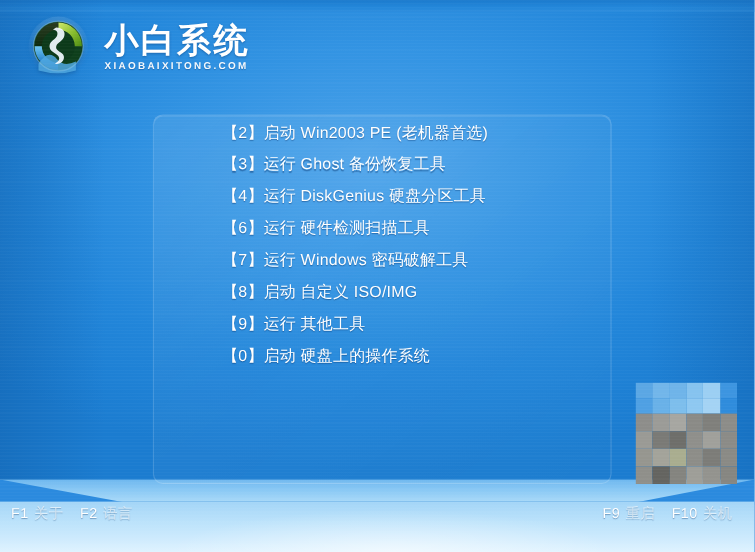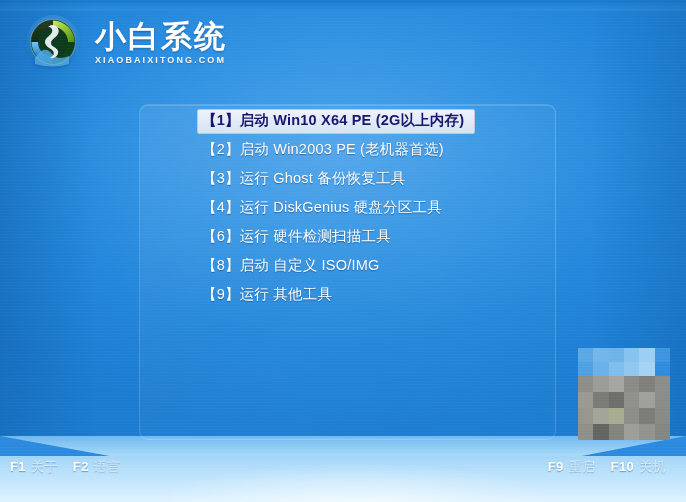--- a/index.html
+++ b/index.html
@@ -226,21 +226,21 @@
     bottom: 26px;
     display: flex;
     align-items: flex-end;
     gap: 7px;
     font-size: 13px;
     letter-spacing: .4px;
     white-space: nowrap;
   }
   .hk-key {
     color: #ffffff;
-    font-weight: 700;
+    font-weight: 400;
     text-shadow: 0 1px 1px rgba(0,45,100,.4);
   }
   .hk-label {
     color: rgba(255,255,255,.62);
     text-shadow: 0 1px 1px rgba(0,45,100,.3);
   }
   .hk-pair { display: flex; gap: 5px; align-items: baseline; margin-right: 8px; }
 </style>
 </head>
 <body>
@@ -297,47 +297,51 @@
     </div>
     <div class="logo-text-wrap">
       <div class="logo-cn">小白系统</div>
       <div class="logo-en">XIAOBAIXITONG.COM</div>
     </div>
   </div>
 
   <div class="menu-panel"></div>
 
   <div class="menu-list">
-    <div class="menu-item selected">
-      <span class="hl-bg"></span>
-      <span class="mi-text">【1】启动 Win10 X64 PE (2G以上内存)</span>
-    </div>
     <div class="menu-item">
 
       <span class="mi-text">【2】启动 Win2003 PE (老机器首选)</span>
     </div>
     <div class="menu-item">
 
       <span class="mi-text">【3】运行 Ghost 备份恢复工具</span>
     </div>
     <div class="menu-item">
 
       <span class="mi-text">【4】运行 DiskGenius 硬盘分区工具</span>
     </div>
     <div class="menu-item">
 
       <span class="mi-text">【6】运行 硬件检测扫描工具</span>
     </div>
     <div class="menu-item">
 
+      <span class="mi-text">【7】运行 Windows 密码破解工具</span>
+    </div>
+    <div class="menu-item">
+
       <span class="mi-text">【8】启动 自定义 ISO/IMG</span>
     </div>
     <div class="menu-item">
 
       <span class="mi-text">【9】运行 其他工具</span>
+    </div>
+    <div class="menu-item">
+
+      <span class="mi-text">【0】启动 硬盘上的操作系统</span>
     </div>
   </div>
 
   <div class="mosaic">
     <div class="mosaic-top" id="mosaic-top">
         <span style="background: rgb(91, 167, 228);"></span>
         <span style="background: rgb(114, 182, 234);"></span>
         <span style="background: rgb(111, 180, 233);"></span>
         <span style="background: rgb(134, 195, 239);"></span>
         <span style="background: rgb(156, 207, 243);"></span>

